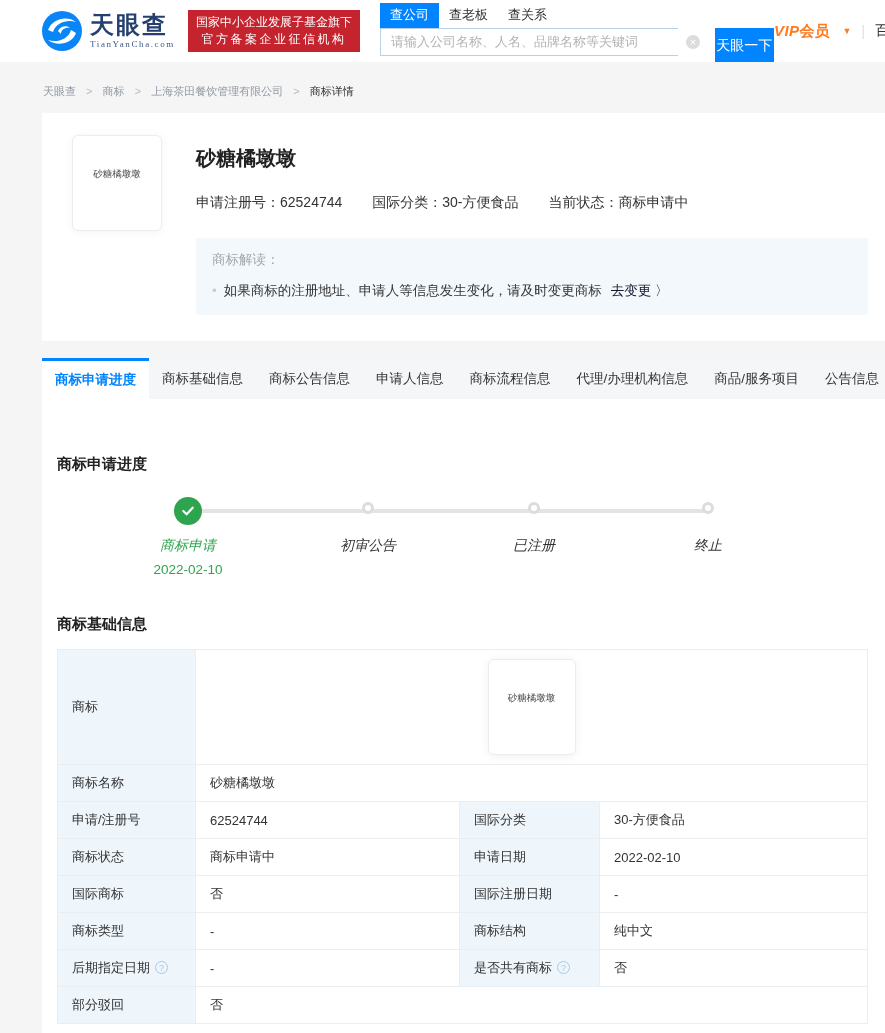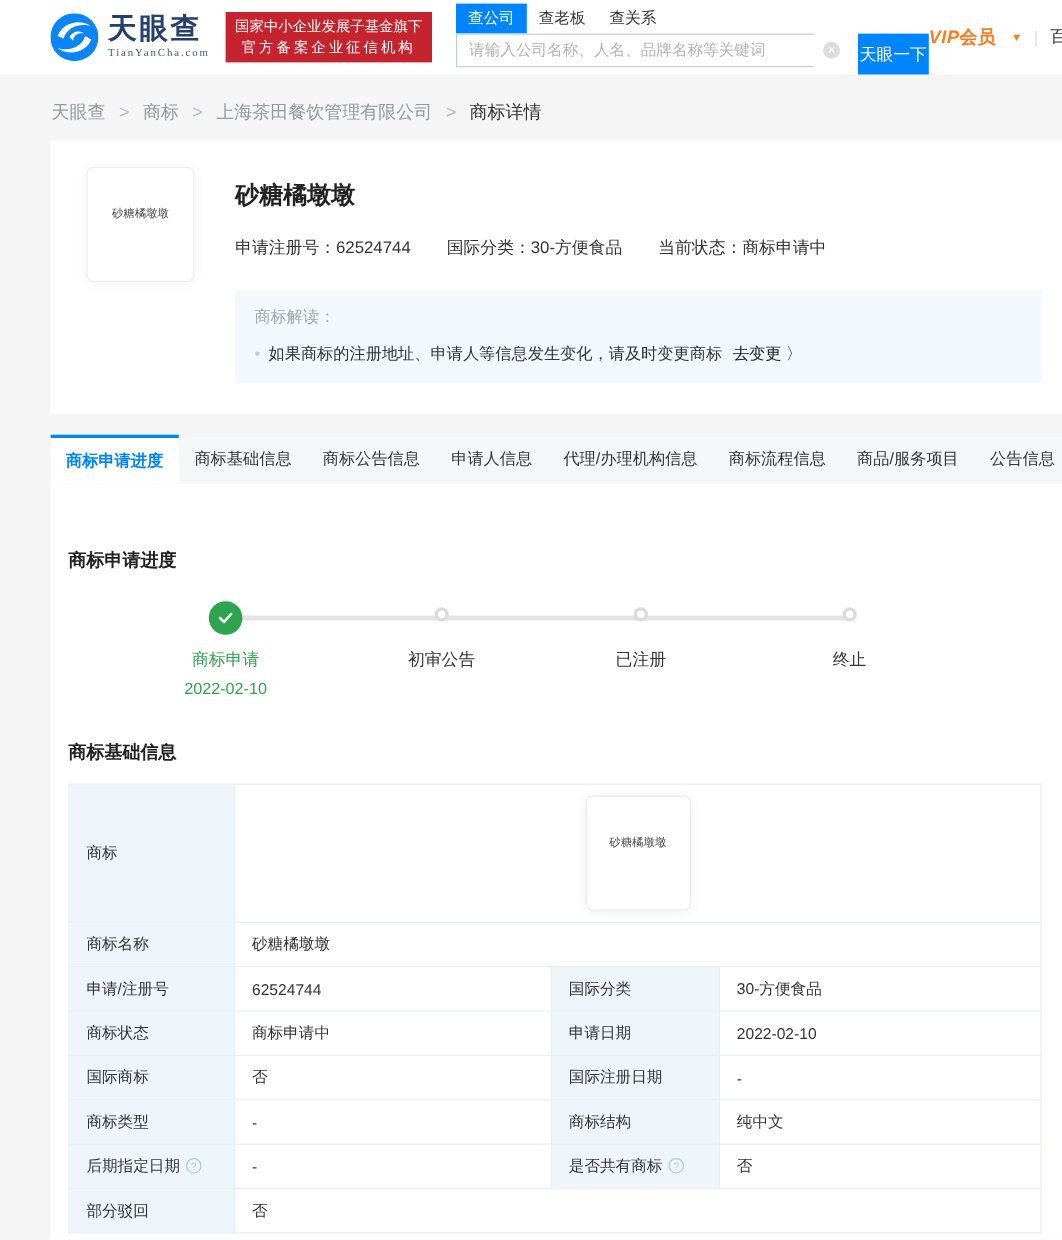--- a/index.html
+++ b/index.html
@@ -33,21 +33,21 @@
               font-size:14px; cursor:pointer; font-family:inherit; }
   .hdr-right { margin-left:auto; display:flex; align-items:center; gap:10px;
                padding-right:0; white-space:nowrap; }
   .vip { color:#ff7a1c; font-weight:bold; font-size:15px; cursor:pointer; }
   .vip .vp { font-style:italic; letter-spacing:.5px; }
   .vip-caret { color:#ff7a1c; font-size:9px; margin-left:3px; cursor:pointer; }
   .hdr-div { color:#e0e0e0; font-size:14px; }
   .clip-txt { font-size:14px; color:#333; width:12px; overflow:hidden; display:inline-block; }
 
   
-  .crumbs { padding:22px 18px 14px 43px; font-size:15px; color:#9299a3; }
+  .crumbs { padding:22px 18px 14px 43px; font-size:11px; color:#9299a3; }
   .crumbs .it { cursor:pointer; }
   .crumbs .sep { margin:0 7px; color:#b5bac2; }
   .crumbs .cur { color:#333; }
 
   
   .card1 { margin-left:42px; width:843px; background:#fff; padding:22px 17px 26px 30px; }
   .c1-flex { display:flex; }
   .thumb { width:90px; height:96px; background:#fff; border:1px solid #ededed;
            border-radius:6px; box-shadow:0 1px 10px rgba(0,0,0,.05); flex:none;
            display:flex; align-items:center; justify-content:center; }
@@ -77,21 +77,21 @@
   
   .stepper { position:relative; height:112px; margin-top:12px; }
   .stp-line { position:absolute; left:131px; top:24px; width:520px; height:4px;
               background:#e4e4e4; border-radius:2px; }
   .stp-big { position:absolute; left:117px; top:12px; width:28px; height:28px;
              border-radius:50%; background:#2fa44e; display:flex; align-items:center;
              justify-content:center; }
   .stp-dot { position:absolute; top:17px; width:12px; height:12px; background:#fff;
              border:3px solid #dcdcdc; border-radius:50%; }
   .stp-lbl { position:absolute; top:52px; width:150px; text-align:center;
-             font-size:14px; color:#333; }
+             font-size:14px; color:#333;font-style:italic; }
   .stp-lbl.g { color:#2fa44e; }
   .stp-date { position:absolute; top:77px; width:150px; text-align:center;
               font-size:13.5px; color:#2fa44e; }
 
   
   .h-basic { margin-top:18px; }
   table.info { margin-top:16px; width:100%; border-collapse:collapse; font-size:13px; }
   table.info td { border:1px solid #e9eef3; padding:9px 14px; color:#333; }
   td.lbl { background:#eef5fb; width:138px; }
   td.lbl2 { background:#eef5fb; width:140px; }
@@ -176,22 +176,22 @@
       </div>
     </div>
   </div>
 </div>
 
 <div class="tabbar">
   <span class="tab on">商标申请进度</span>
   <span class="tab">商标基础信息</span>
   <span class="tab">商标公告信息</span>
   <span class="tab">申请人信息</span>
+  <span class="tab">商标流程信息</span>
   <span class="tab">代理/办理机构信息</span>
-  <span class="tab">商标流程信息</span>
   <span class="tab">商品/服务项目</span>
   <span class="tab">公告信息</span>
 </div>
 
 <div class="content">
 
   <div class="sec-h">商标申请进度</div>
 
   <div class="stepper">
     <div class="stp-line"></div>

